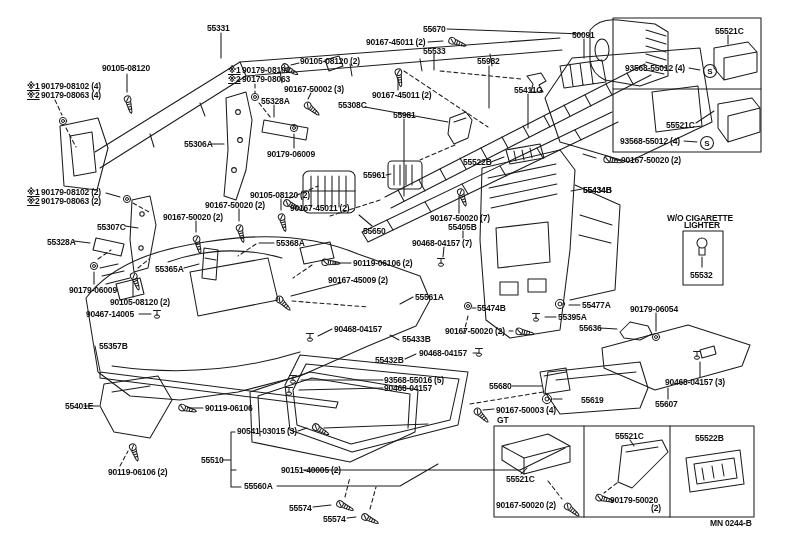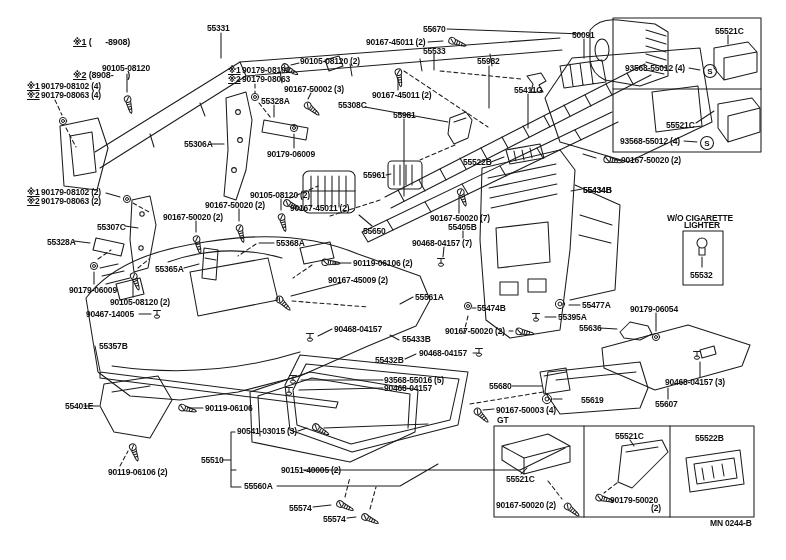--- a/index.html
+++ b/index.html
@@ -212,24 +212,20 @@
         <use href="#clip" transform="translate(157 314)"></use>
         <use href="#clip" transform="translate(697 355)"></use>
         <use href="#clip" transform="translate(536 317)"></use>
       </g>
     </g>
 
     <text class="smark" x="710" y="74" text-anchor="middle" fill="#101010">S</text>
     <text class="smark" x="707" y="146" text-anchor="middle" fill="#101010">S</text>
   </svg>
 
-  <div class="note">
-    <div><span class="mk">※1</span><span> (      -8908)</span></div>
-    <div><span class="mk">※2</span><span> (8908-      )</span></div>
-  </div>
 
   <div id="labels">
       <div class="lbl" style="left: 207px; top: 24px;">55331</div>
       <div class="lbl" style="left: 102px; top: 64px;">90105-08120</div>
       <div class="lbl" style="left: 27px; top: 82px;"><span class="mk">※1</span> 90179-08102 (4)</div>
       <div class="lbl" style="left: 27px; top: 91px;"><span class="mk">※2</span> 90179-08063 (4)</div>
       <div class="lbl" style="left: 228px; top: 66px;"><span class="mk">※1</span> 90179-08102</div>
       <div class="lbl" style="left: 228px; top: 75px;"><span class="mk">※2</span> 90179-08063</div>
       <div class="lbl" style="left: 366px; top: 38px;">90167-45011 (2)</div>
       <div class="lbl" style="left: 423px; top: 25px;">55670</div>

